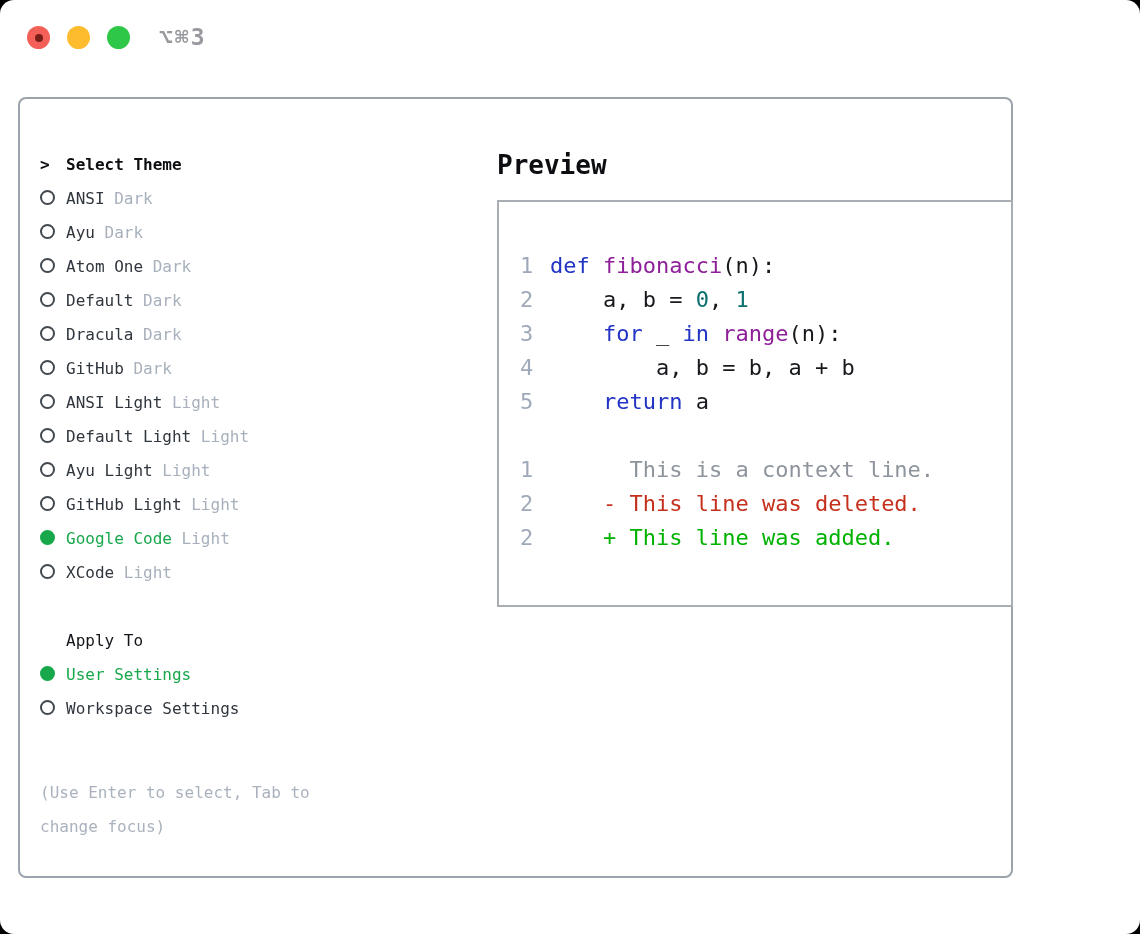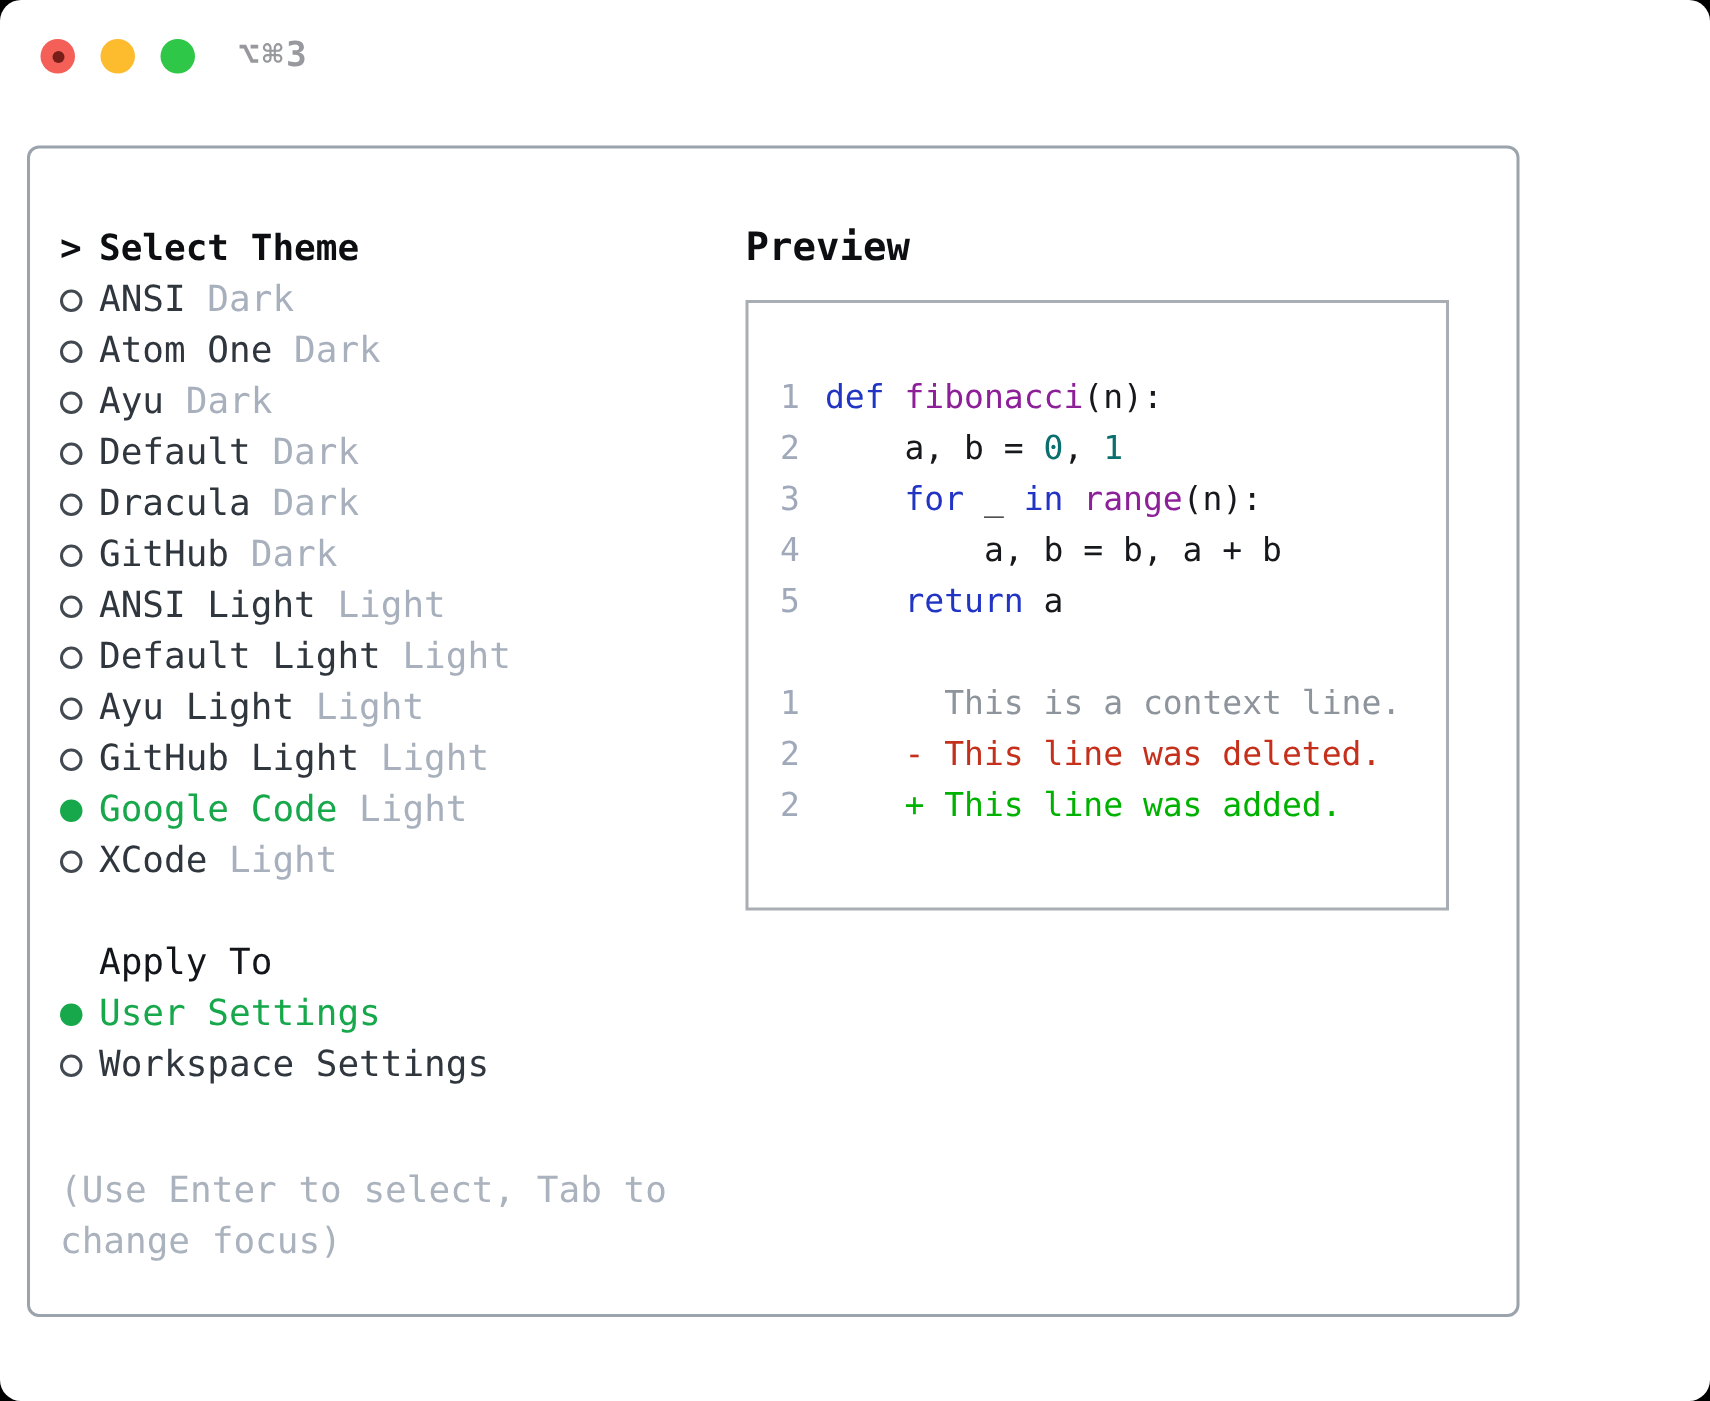--- a/index.html
+++ b/index.html
@@ -25,21 +25,21 @@
     margin-left:29px; font-size:23px; font-weight:bold;
     color:#98999e; letter-spacing:2px; line-height:23px;
   }
   
   .frame {
     position:absolute; left:18px; top:97px; width:995px; height:781px;
     border:2px solid #9ba3ad; border-radius:8px; background:#fff;
   }
   
   .left-col { position:absolute; left:20px; top:49px; }
-  .row { font-size:24px; line-height:34px; white-space:pre; color:var(--dark-text); }
+  .row { font-size:16px; line-height:34px; white-space:pre; color:var(--dark-text); }
   .header-row { font-weight:bold; color:#0c0e11; }
   .cursor { display:inline-block; width:26px; font-weight:bold; color:#0c0e11; }
   .hdr { font-weight:bold; color:#0c0e11; }
   .radio {
     display:inline-block; width:15px; height:15px; margin-right:11px;
     border:2px solid #424950; border-radius:50%; vertical-align:-1px; background:transparent;
   }
   .radio.on { background:var(--ui-green); border-color:var(--ui-green); }
   .tname { color:var(--dark-text); }
   .theme-row.selected .tname { color:var(--ui-green); }
@@ -48,21 +48,21 @@
   .apply-row .tname { color:var(--dark-text); }
   .apply-row.selected .tname { color:var(--ui-green); }
   .hint { margin-top:50px; }
   .hint .row { color:var(--hint); }
   
   .preview-title {
     position:absolute; left:477px; top:49px;
     font-size:26px; line-height:34px; font-weight:bold; color:#0c0e11;
   }
   .preview-box {
-    position:absolute; left:477px; top:101px; width:469px; height:407px;
+    position:absolute; left:477px; top:101px; width:516px; height:407px;
     border:2px solid #a9aeb5; background:#fff;
     padding:47px 0 0 21px; overflow:hidden;
   }
   .pline { font-size:22px; line-height:34px; white-space:pre; }
   .lnum { display:inline-block; width:30px; color:var(--lnum); }
   .tk-kw  { color:var(--kw); }
   .tk-fn  { color:var(--fn); }
   .tk-lit { color:var(--lit); }
   .tk-pl  { color:var(--pl); }
   .diff-context { color:var(--context); }
@@ -82,22 +82,22 @@
     <span class="tl green"></span>
     <span class="win-title">⌥⌘3</span>
   </div>
 
   <div class="frame">
 
     <div class="left-col">
       <div class="row header-row"><span class="cursor">&gt;</span><span class="hdr">Select Theme</span></div>
       <div id="theme-list">
           <div class="row theme-row"><span class="radio"></span><span class="tname">ANSI</span><span class="tvariant"> Dark</span></div>
+          <div class="row theme-row"><span class="radio"></span><span class="tname">Ayu</span><span class="tvariant"> Dark</span></div>
           <div class="row theme-row"><span class="radio"></span><span class="tname">Atom One</span><span class="tvariant"> Dark</span></div>
-          <div class="row theme-row"><span class="radio"></span><span class="tname">Ayu</span><span class="tvariant"> Dark</span></div>
           <div class="row theme-row"><span class="radio"></span><span class="tname">Default</span><span class="tvariant"> Dark</span></div>
           <div class="row theme-row"><span class="radio"></span><span class="tname">Dracula</span><span class="tvariant"> Dark</span></div>
           <div class="row theme-row"><span class="radio"></span><span class="tname">GitHub</span><span class="tvariant"> Dark</span></div>
           <div class="row theme-row"><span class="radio"></span><span class="tname">ANSI Light</span><span class="tvariant"> Light</span></div>
           <div class="row theme-row"><span class="radio"></span><span class="tname">Default Light</span><span class="tvariant"> Light</span></div>
           <div class="row theme-row"><span class="radio"></span><span class="tname">Ayu Light</span><span class="tvariant"> Light</span></div>
           <div class="row theme-row"><span class="radio"></span><span class="tname">GitHub Light</span><span class="tvariant"> Light</span></div>
           <div class="row theme-row selected"><span class="radio on"></span><span class="tname">Google Code</span><span class="tvariant"> Light</span></div>
           <div class="row theme-row"><span class="radio"></span><span class="tname">XCode</span><span class="tvariant"> Light</span></div>
         </div>

